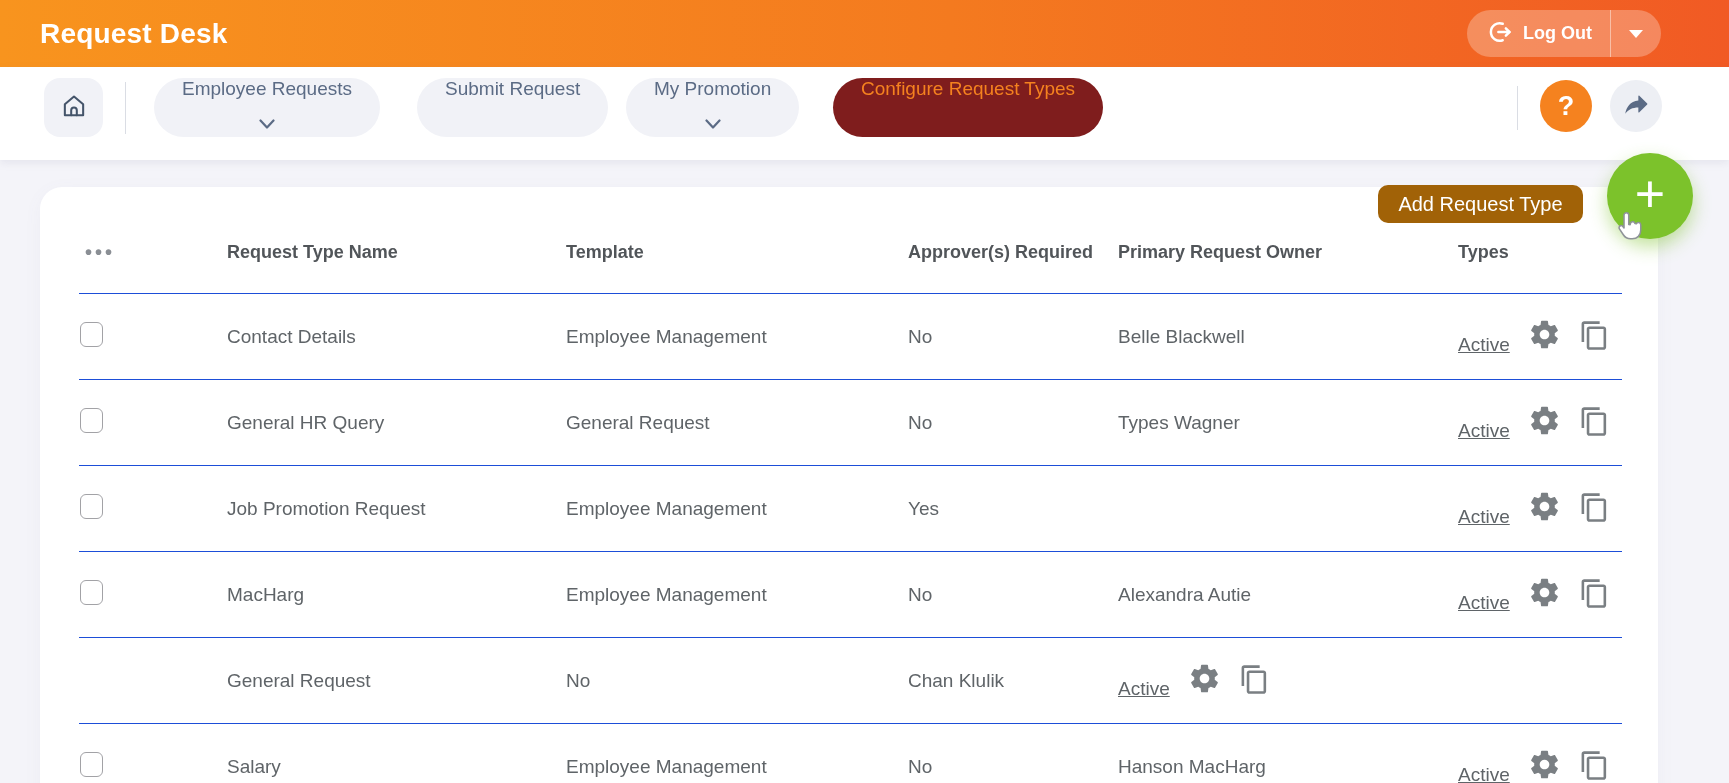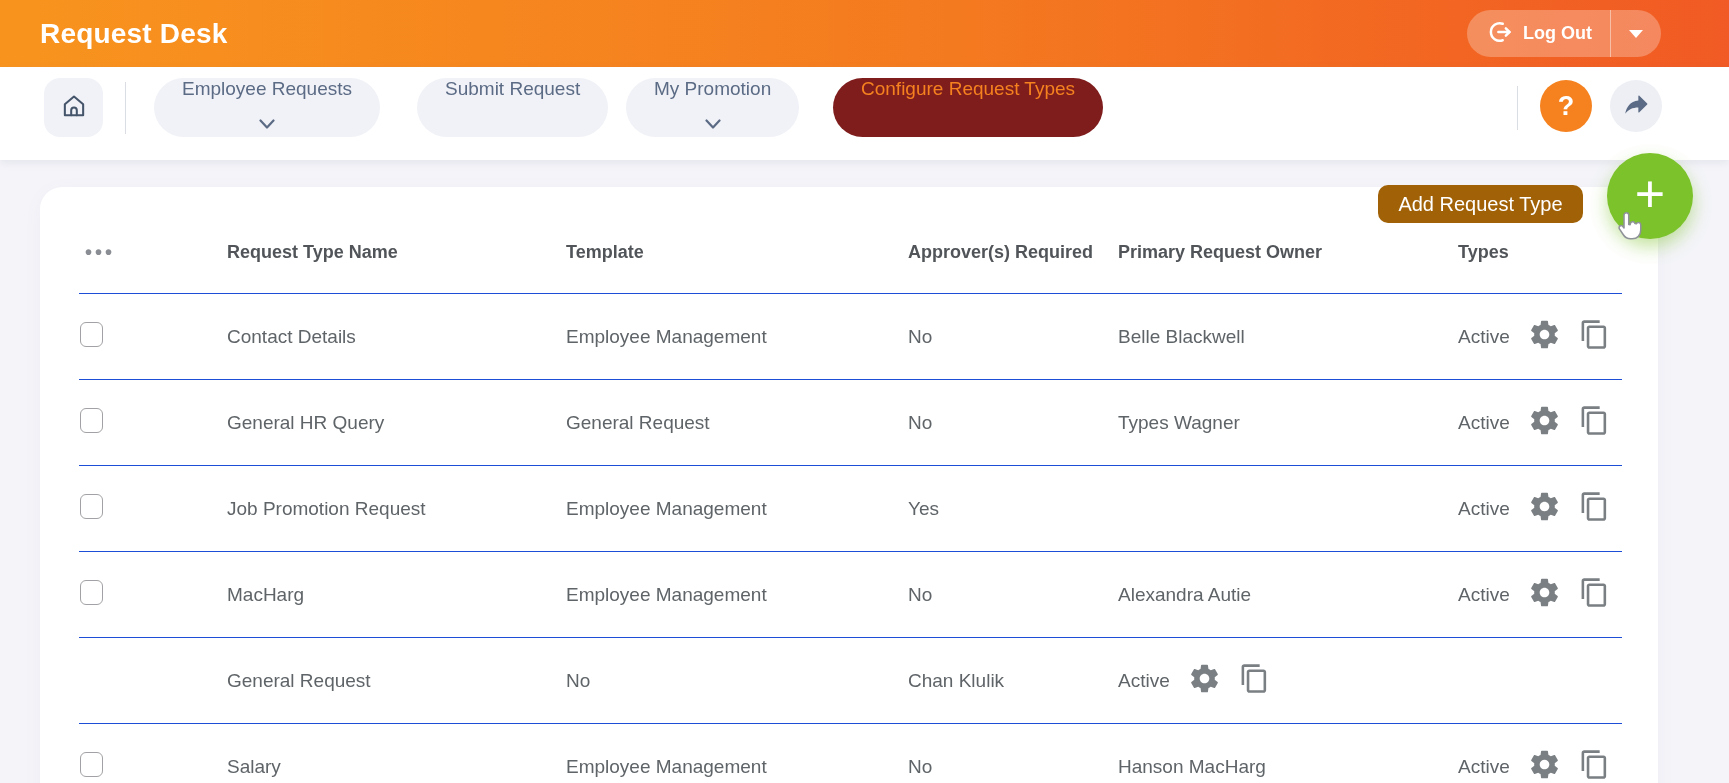--- a/index.html
+++ b/index.html
@@ -67,21 +67,21 @@
     grid-template-columns:148px 339px 342px 210px 340px 164px;
     align-items:center;
   }
   .thead { height:106px; padding-top:24px; font-size:18px; font-weight:700; color:#515559; }
   .trow { height:86px; border-top:1px solid #1d4ed8; font-size:19px; color:#5F6468; }
   .ellipsis-dots { font-size:20px; letter-spacing:3px; color:#8A8E94; font-weight:700; padding-left:6px; cursor:pointer; }
   .checkbox {
     display:inline-block; width:23px; height:25px; margin-left:1px;
     border:1.5px solid #A2A2A6; border-radius:6px; background:#fff; cursor:pointer;
   }
-  .status-cell { display:flex; align-items:center; gap:18px; }
+  .status-cell { display:flex; align-items:flex-end; gap:18px;text-decoration:underline; }
   .status-label { min-width:49px; }
   .row-icon { cursor:pointer; flex:0 0 auto; }
 
   
   .fab {
     position:absolute; left:1607px; top:153px; width:86px; height:86px; border-radius:50%;
     background:#7CC22B; box-shadow:0 8px 18px rgba(124,194,43,0.45);
     display:flex; align-items:center; justify-content:center;
     color:#fff; font-size:52px; font-weight:300; line-height:1; cursor:pointer; z-index:4;
   }

